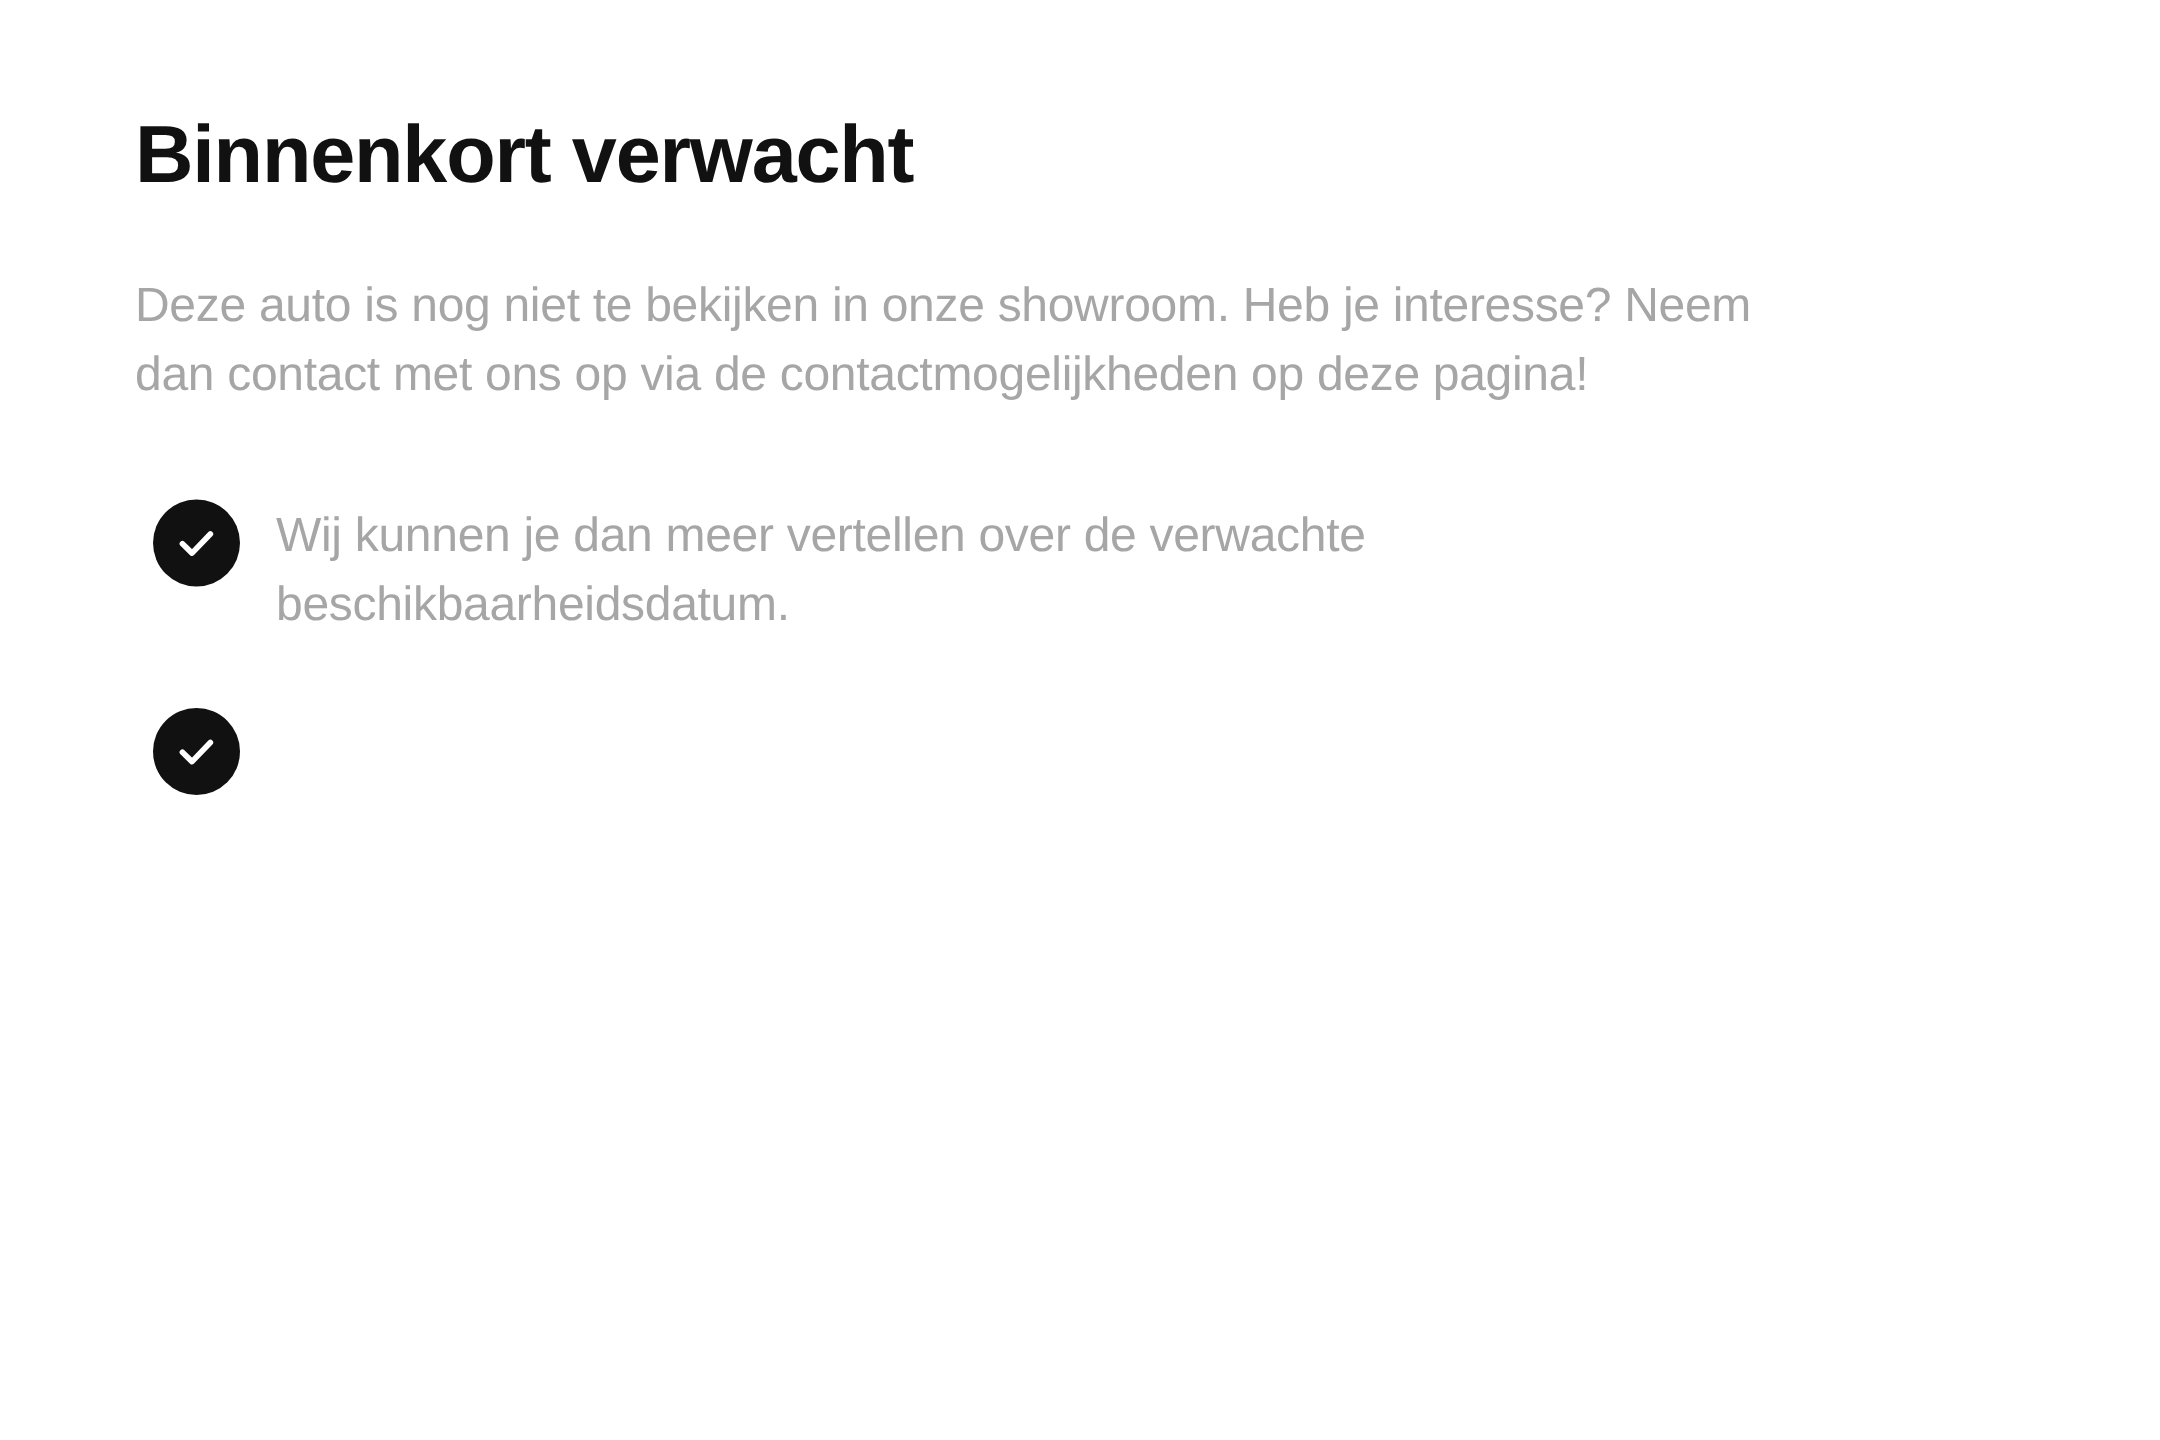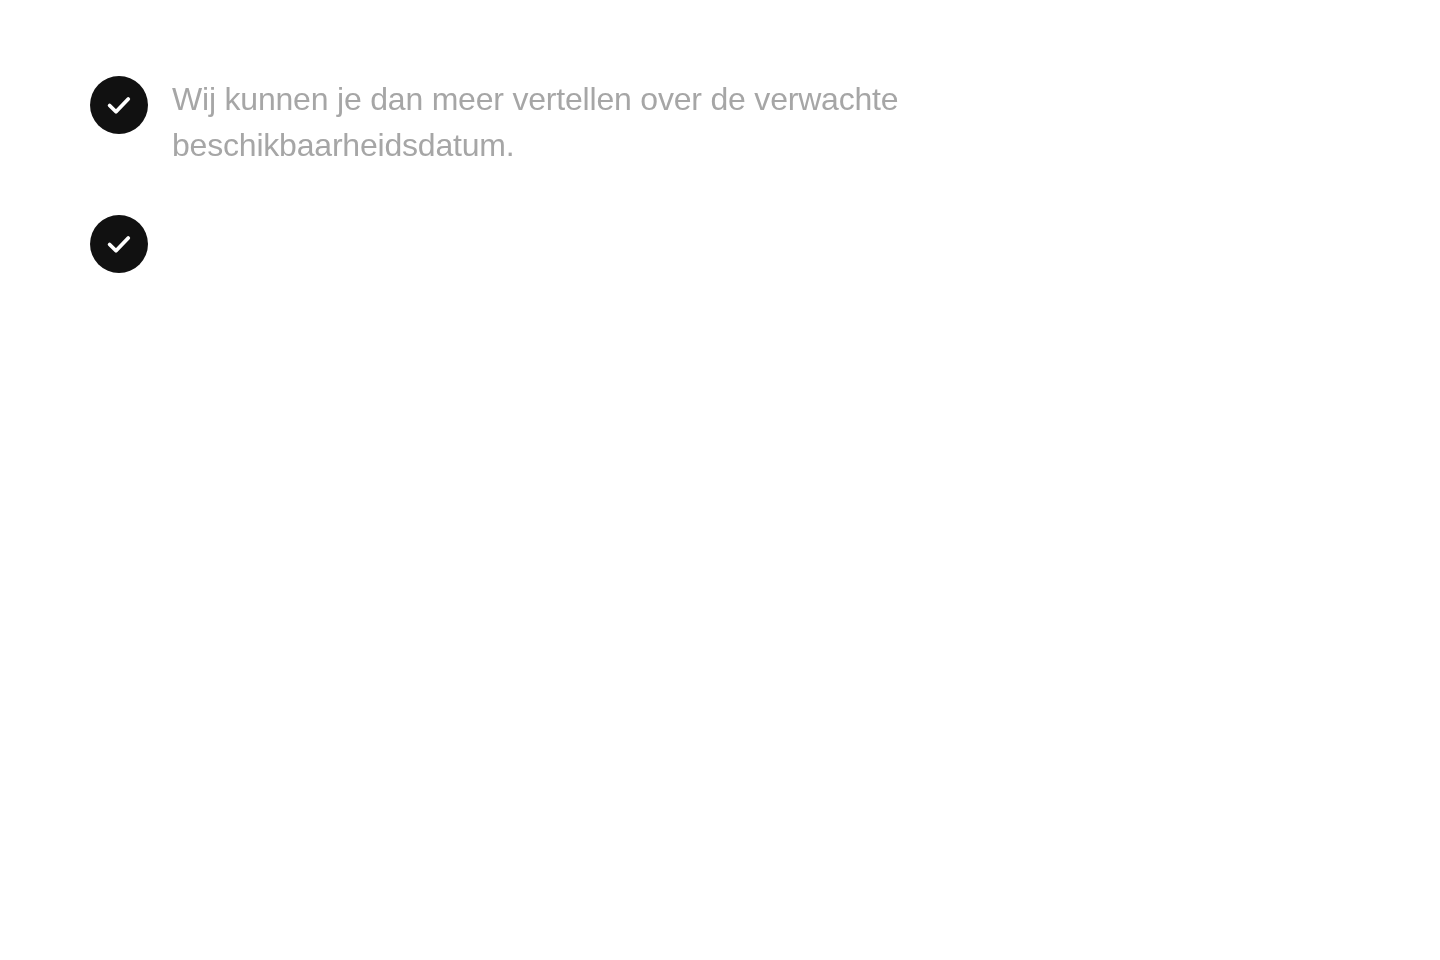--- a/index.html
+++ b/index.html
@@ -37,21 +37,21 @@
     line-height: 1.45;
     font-weight: 500;
     color: #a6a6a6;
     letter-spacing: -0.2px;
     max-width: 1130px;
     margin: 0 0 56px 0;
   }
 
   .benefit-list {
     list-style: none;
-    margin: 0;
+    margin: 12px;
     padding: 0;
   }
 
   .benefit-item {
     display: flex;
     align-items: flex-start;
     gap: 24px;
     margin-bottom: 42px;
   }
 
@@ -79,21 +79,23 @@
     letter-spacing: -0.2px;
     max-width: 920px;
     padding-top: 4px;
   }
 </style>
 </head>
 <body>
 
 <div class="panel">
 
+  <h1 class="panel-title">Binnenkort verwacht</h1>
 
+  <p class="panel-intro">Deze auto is nog niet te bekijken in onze showroom. Heb je interesse? Neem dan contact met ons op via de contactmogelijkheden op deze pagina!</p>
 
   <ul class="benefit-list">
 
     <li class="benefit-item">
       <span class="check-badge">
         <svg width="30" height="30" viewBox="0 0 24 24" aria-hidden="true">
           <path d="M4.5 12.4 L9.6 17.4 L19.4 7.2" fill="none" stroke="#ffffff" stroke-width="3" stroke-linecap="round" stroke-linejoin="round"></path>
         </svg>
       </span>
       <span class="benefit-text">Wij kunnen je dan meer vertellen over de verwachte beschikbaarheidsdatum.</span>

